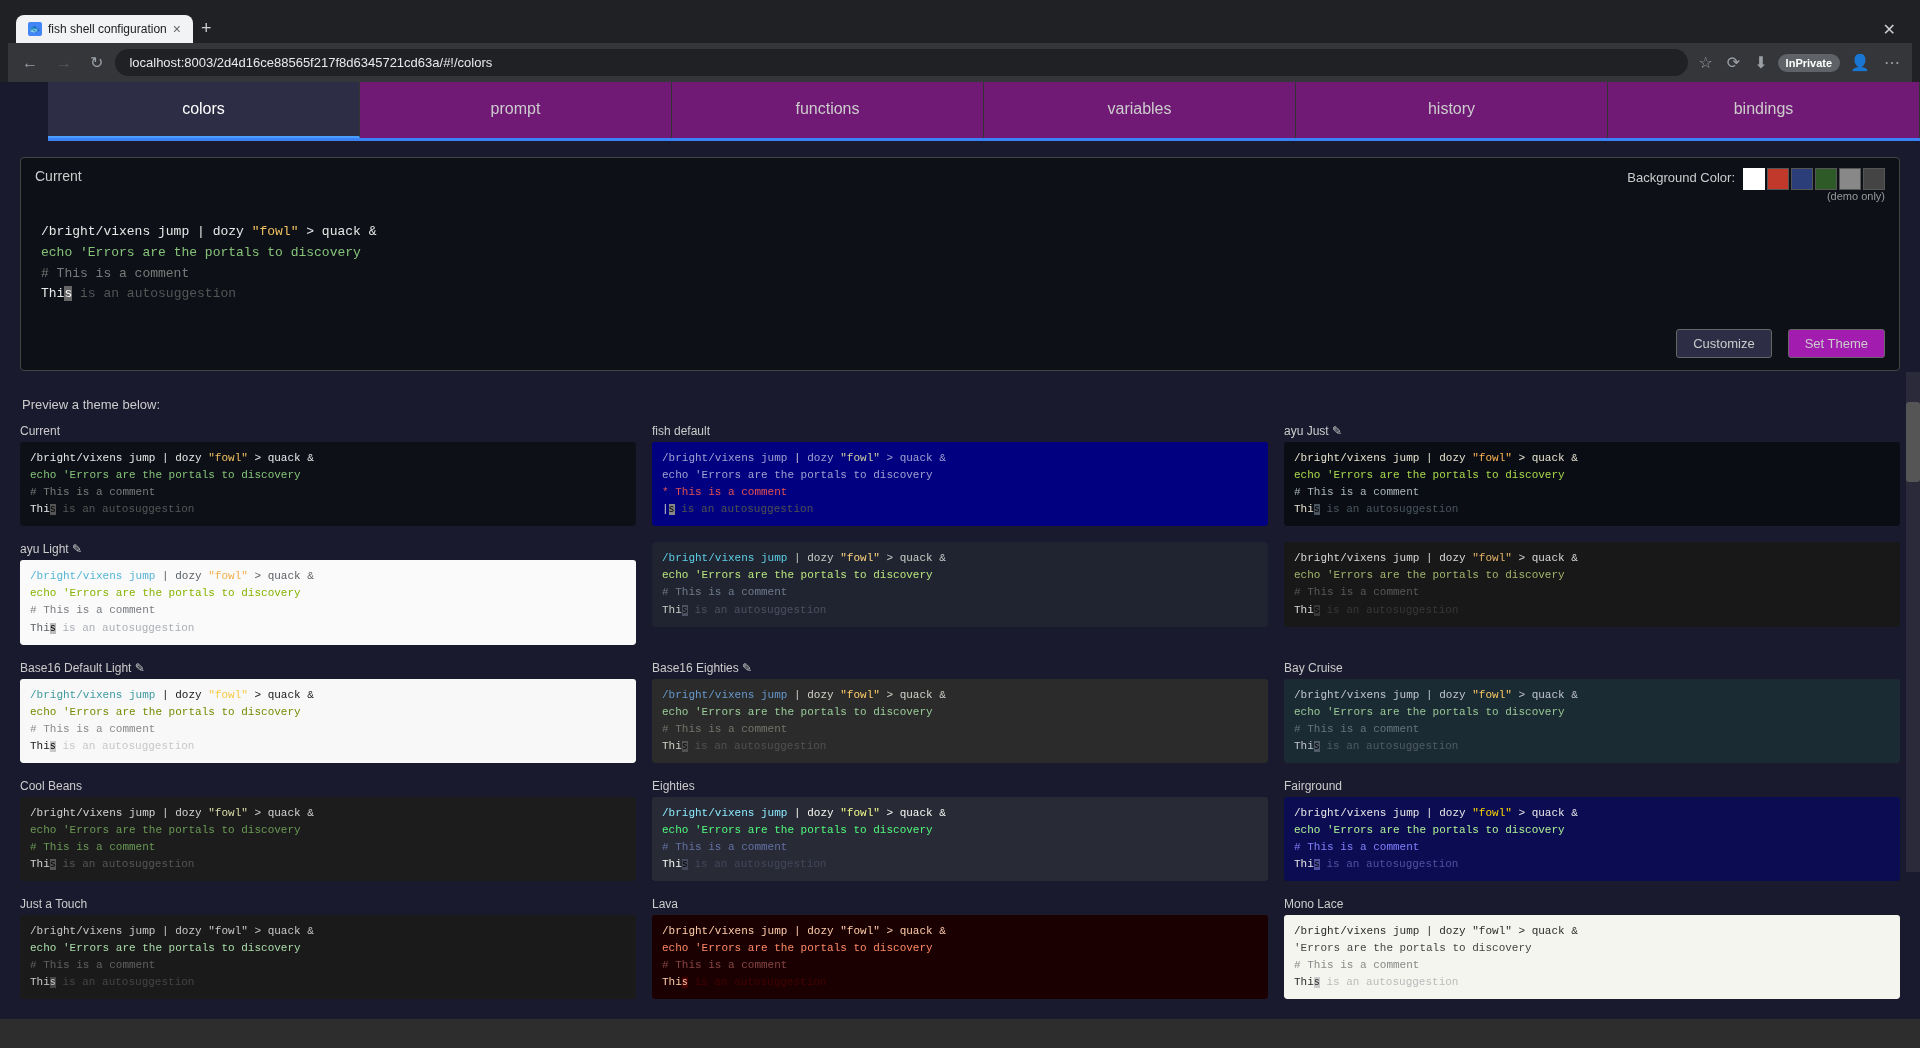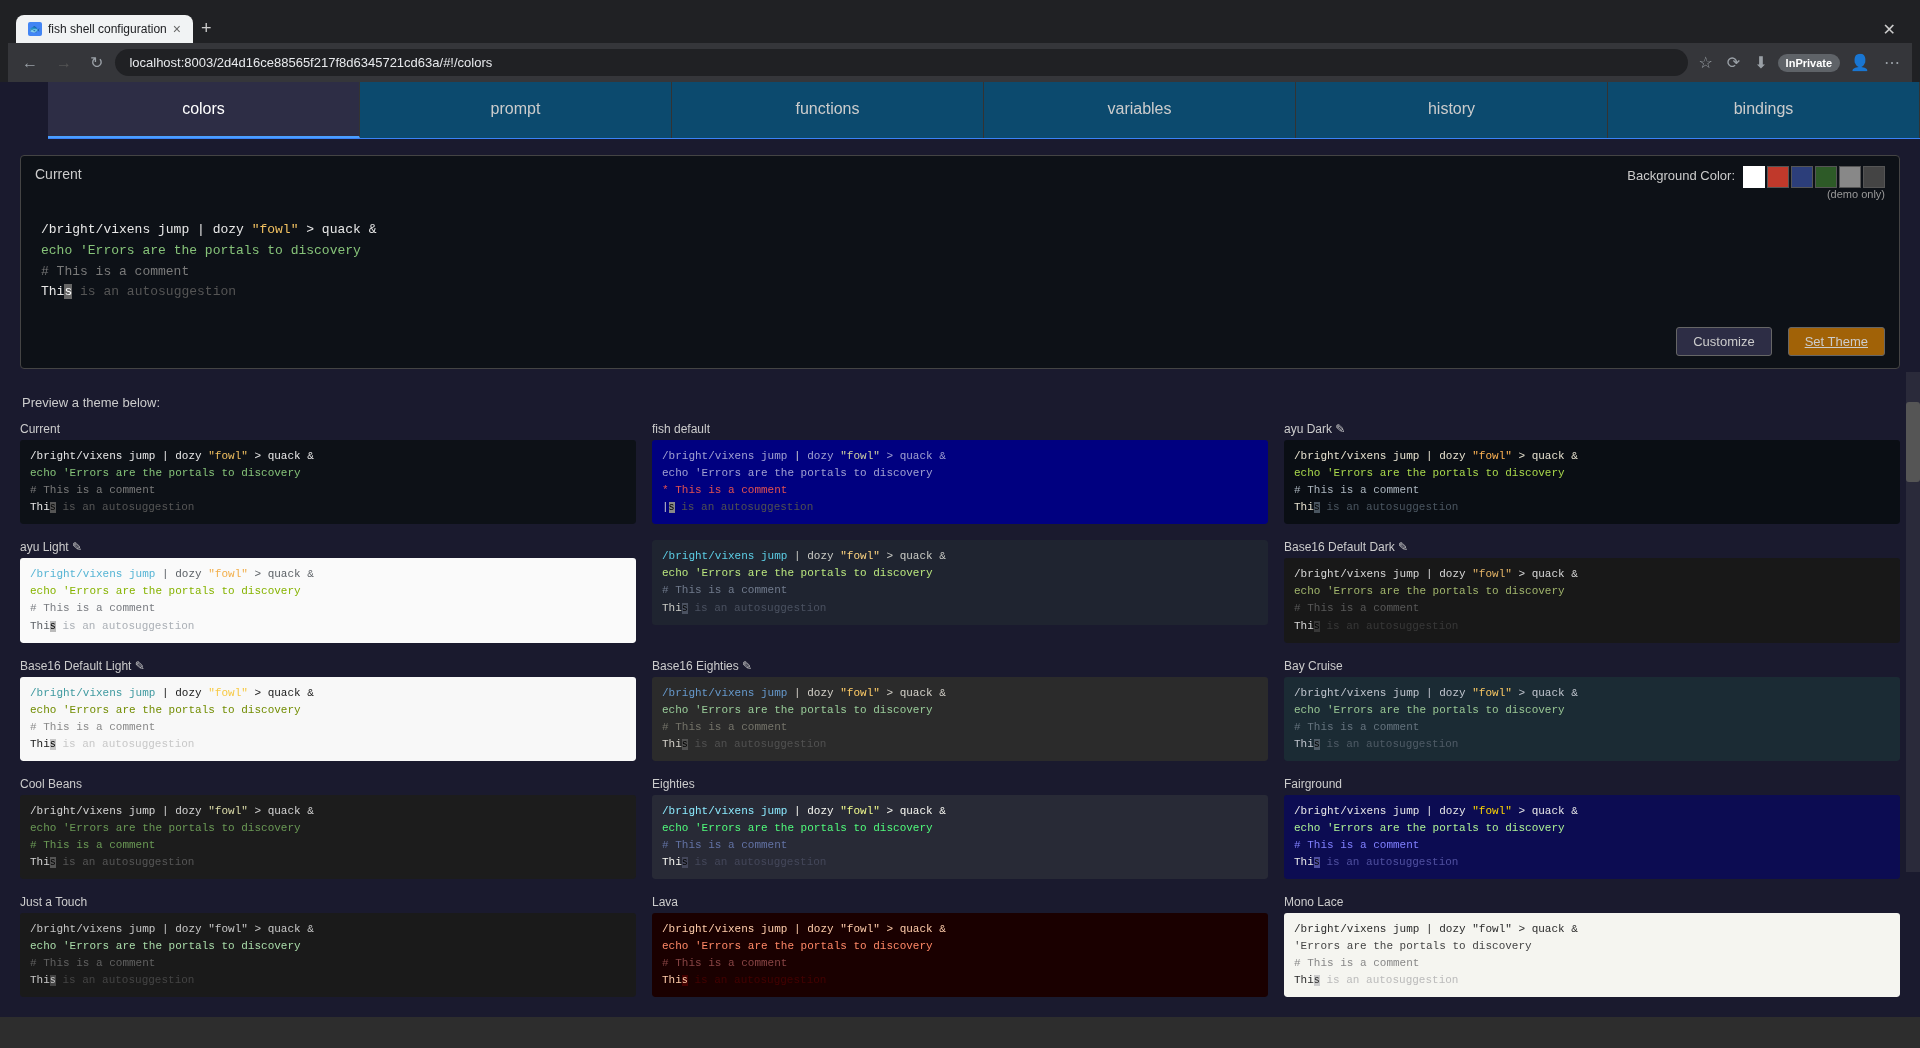--- a/index.html
+++ b/index.html
@@ -11,41 +11,41 @@
     .browser-tab .favicon { width: 14px; height: 14px; background: #4285f4; border-radius: 2px; font-size: 9px; display: flex; align-items: center; justify-content: center; color: white; flex-shrink: 0; }
     .browser-tab .tab-title { flex: 1; white-space: nowrap; overflow: hidden; text-overflow: ellipsis; }
     .browser-tab .close-tab { cursor: pointer; color: #666; font-size: 14px; }
     .new-tab-btn { background: none; border: none; color: #ccc; font-size: 18px; cursor: pointer; padding: 4px 8px; }
     .browser-nav { display: flex; align-items: center; gap: 6px; padding: 6px 8px; background: #35363a; }
     .nav-btn { background: none; border: none; color: #9aa0a6; font-size: 16px; cursor: pointer; padding: 4px 6px; border-radius: 50%; }
     .address-bar { flex: 1; background: #202124; border: none; border-radius: 20px; padding: 6px 14px; color: #e8eaed; font-size: 13px; outline: none; }
     .nav-actions { display: flex; gap: 6px; align-items: center; }
     .nav-action-btn { background: none; border: none; color: #9aa0a6; cursor: pointer; font-size: 16px; padding: 4px; }
     .inprivate-badge { background: #5f6368; color: white; border-radius: 12px; padding: 3px 8px; font-size: 11px; font-weight: bold; }
-    .nav-tabs { display: flex; background: #0c4a6e; border-bottom: 1px solid #3b82f6; margin-left: 48px; }
+    .nav-tabs { display: flex; background: #701a75; border-bottom: 3px solid #3b82f6; margin-left: 48px; }
     .nav-tab { flex: 1; text-align: center; padding: 18px 20px; color: #ccc; cursor: pointer; font-size: 16px; border-right: 1px solid #333; text-decoration: none; }
     .nav-tab.active { background: #2d2d45; color: white; border-bottom: 2px solid #4a9eff; }
 
     
     .current-section { background: #1a1a2e; padding: 16px 20px; }
     .current-panel { border: 1px solid #444; background: #0d1117; border-radius: 4px; padding: 0; }
     .current-header { display: flex; justify-content: space-between; align-items: flex-start; padding: 10px 14px 6px; }
     .current-title { color: #ccc; font-size: 14px; }
     .bg-color-section { display: flex; flex-direction: column; align-items: flex-end; }
     .bg-color-label { color: #ccc; font-size: 13px; margin-bottom: 4px; }
     .color-swatches { display: flex; gap: 2px; }
     .color-swatch { width: 22px; height: 22px; cursor: pointer; border: 1px solid #555; }
     .color-swatch.active { border: 2px solid white; }
 
     .code-preview { padding: 10px 20px 16px; font-family: 'Courier New', monospace; font-size: 13px; line-height: 1.6; }
     .code-line { display: block; }
 
     .action-buttons { display: flex; justify-content: flex-end; gap: 16px; padding: 8px 14px 12px; }
     .btn { padding: 6px 16px; border: 1px solid #666; background: #2d2d45; color: #ccc; cursor: pointer; border-radius: 3px; font-size: 13px; }
-    .btn-primary { background: #a16207; text-decoration: underline; }
+    .btn-primary { background: #a21caf; }
 
     
     .themes-section { padding: 10px 20px 20px; }
     .preview-label { color: #ccc; font-size: 13px; margin-bottom: 12px; padding-left: 2px; }
     .themes-grid { display: grid; grid-template-columns: repeat(3, 1fr); gap: 16px; }
 
     .theme-card { border-radius: 3px; overflow: hidden; }
     .theme-card-name { color: #ccc; font-size: 12px; margin-bottom: 4px; }
     .theme-code-block { border-radius: 3px; padding: 8px 10px; font-family: 'Courier New', monospace; font-size: 11px; line-height: 1.55; cursor: pointer; }
 
@@ -255,21 +255,21 @@
         <div class="theme-card-name">fish default</div>
         <div class="theme-code-block theme-fish">
           <span class="c2">/bright/vixens jump </span><span class="c1">|</span><span class="c2"> dozy </span><span class="c3">"fowl"</span><span class="c2"> &gt; quack &amp;</span><br>
           <span class="c2">echo 'Errors are the portals to discovery</span><br>
           <span class="c4">* This is a comment</span><br>
           <span class="c1">|</span><span style="background:#888;font-size:10px; color:#000;">s</span><span class="c5"> is an autosuggestion</span>
         </div>
       </div>
 
       <div class="theme-card">
-        <div class="theme-card-name">ayu Dark ✎</div>
+        <div class="theme-card-name">ayu Just ✎</div>
         <div class="theme-code-block theme-ayudark">
           <span class="c1">/bright/vixens jump | dozy </span><span class="c3">"fowl"</span><span class="c1"> &gt; quack &amp;</span><br>
           <span class="c4">echo 'Errors are the portals to discovery</span><br>
           <span class="c5"># This is a comment</span><br>
           <span class="c1">Thi</span><span style="background:#4a5560;font-size:10px;">s</span><span class="c6"> is an autosuggestion</span>
         </div>
       </div>
 
       <div class="theme-card">
         <div class="theme-card-name">ayu Light ✎</div>
@@ -284,21 +284,20 @@
       <div class="theme-card">
         <div class="theme-code-block theme-ayumirage">
           <span class="c2">/bright/vixens jump </span><span class="c1">| dozy </span><span class="c3">"fowl"</span><span class="c1"> &gt; quack &amp;</span><br>
           <span class="c4">echo 'Errors are the portals to discovery</span><br>
           <span class="c5"># This is a comment</span><br>
           <span class="c1">Thi</span><span style="background:#4a5160;font-size:10px;">s</span><span class="c6"> is an autosuggestion</span>
         </div>
       </div>
 
       <div class="theme-card">
-        <div class="theme-card-name">Base16 Default Dark ✎</div>
         <div class="theme-code-block theme-b16dark">
           <span class="c1">/bright/vixens jump | dozy </span><span class="c3">"fowl"</span><span class="c1"> &gt; quack &amp;</span><br>
           <span class="c4">echo 'Errors are the portals to discovery</span><br>
           <span class="c5"># This is a comment</span><br>
           <span class="c1">Thi</span><span style="background:#383838;font-size:10px;">s</span><span class="c6"> is an autosuggestion</span>
         </div>
       </div>
 
       <div class="theme-card">
         <div class="theme-card-name">Base16 Default Light ✎</div>

